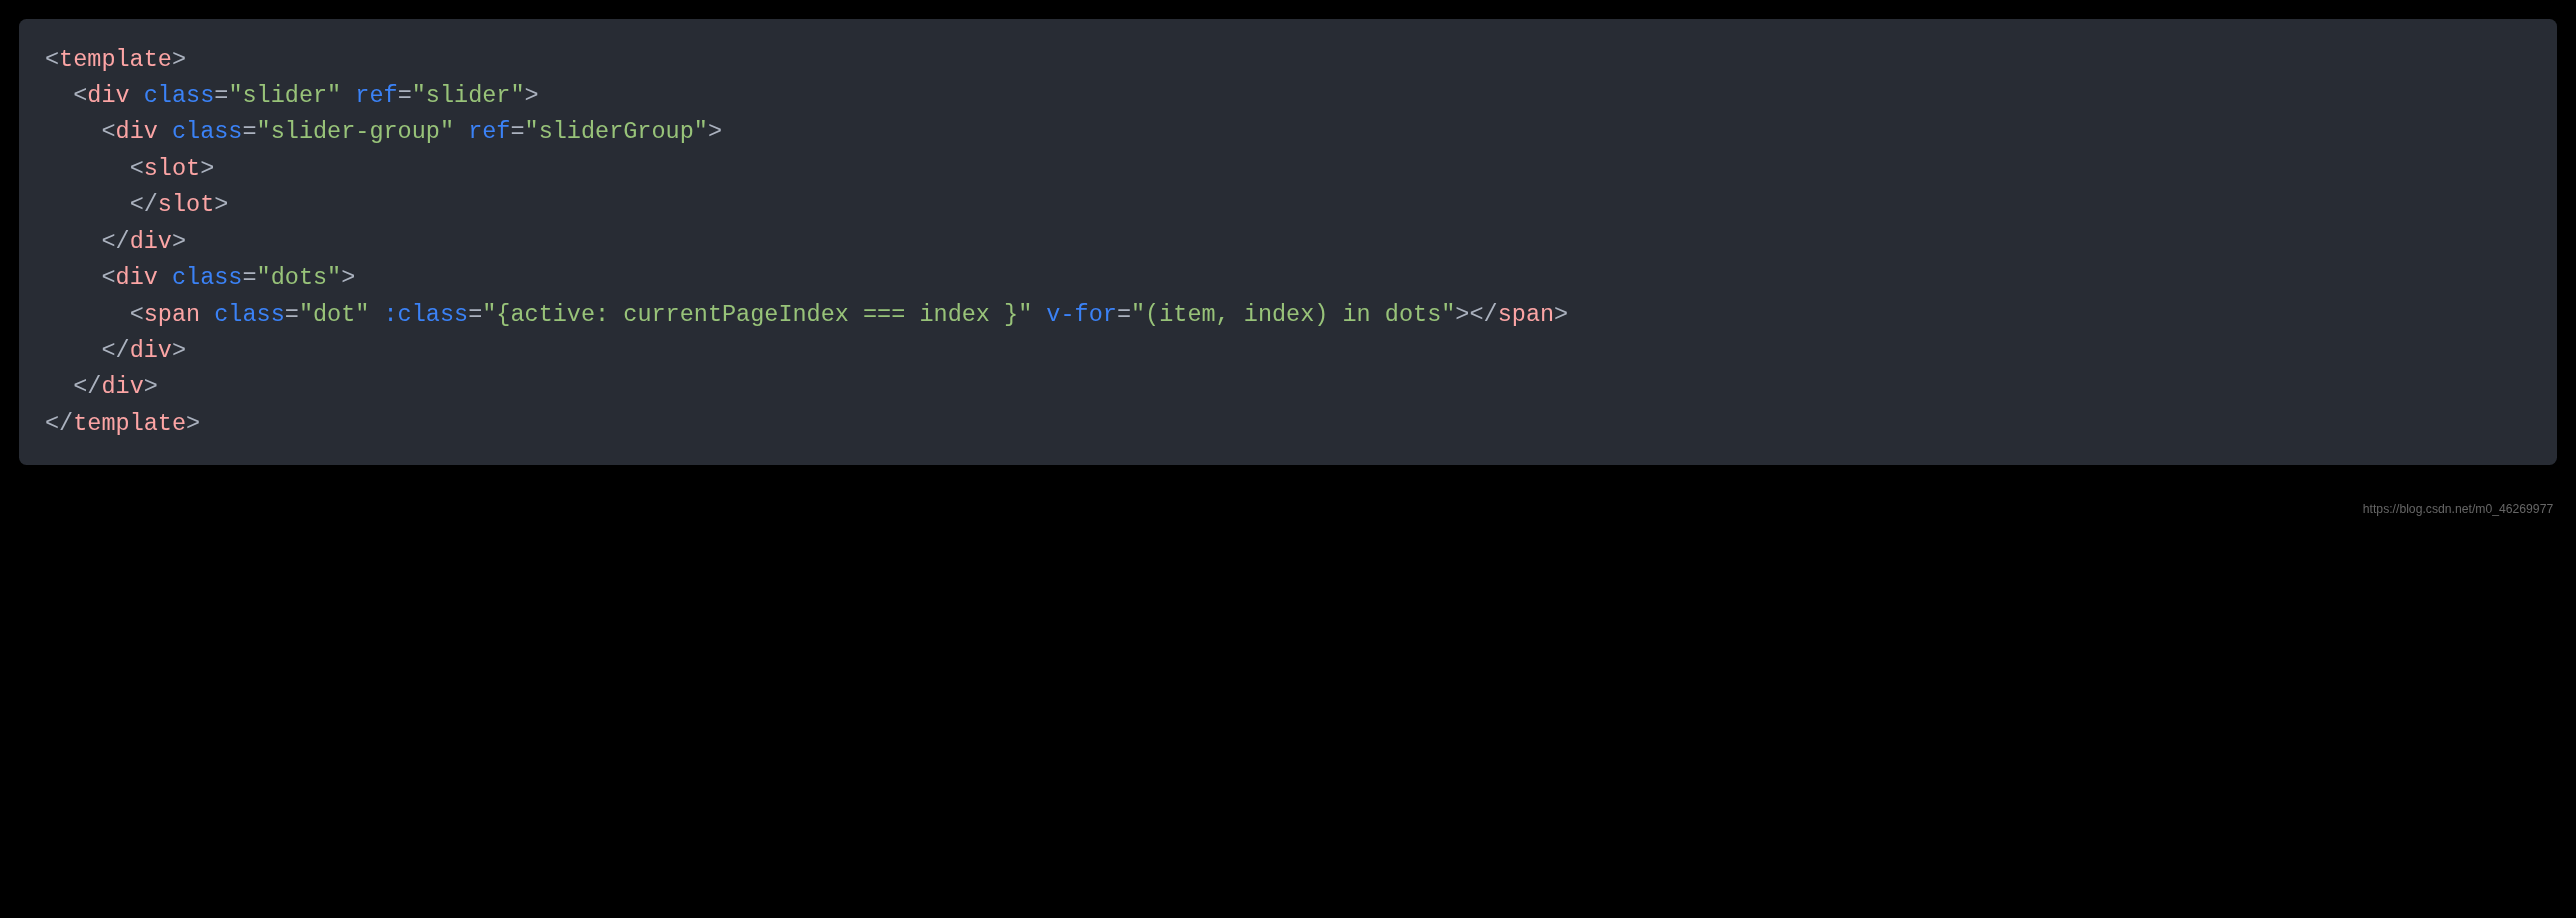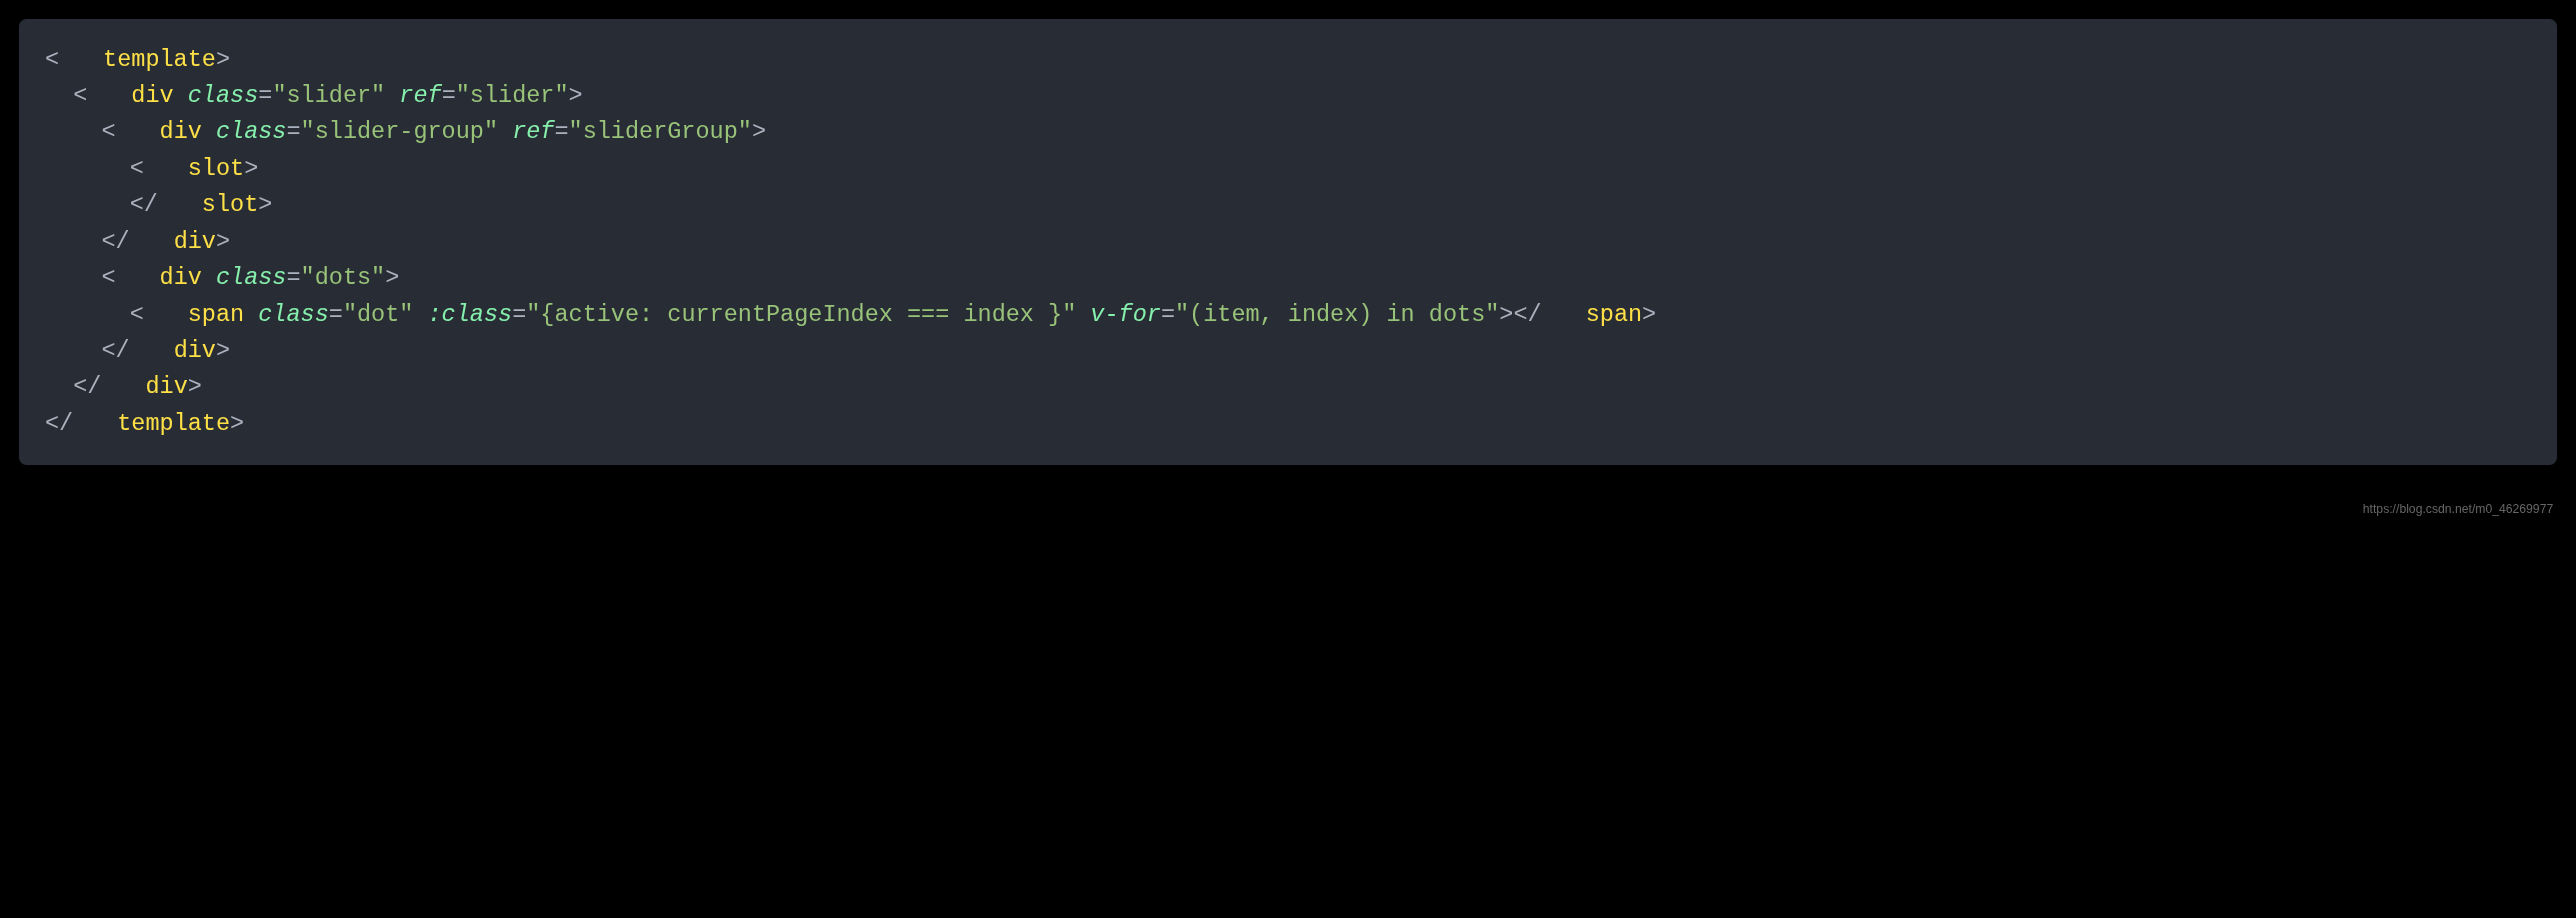--- a/index.html
+++ b/index.html
@@ -13,22 +13,22 @@
     background: #282c34;
     border-radius: 7.5px;
     padding: 22.6px 26px;
     font-size: 23.5px;
     line-height: 1.55;
     white-space: pre-wrap;
     word-wrap: break-word;
     color: #abb2bf;
   }
   .punct { color: #abb2bf; }
-  .tag { color: #fde047; margin-left: 44px; }
-  .attr { color: #86efac; font-style: italic; }
+  .tag { color: #fca5a5; }
+  .attr { color: #3b82f6; }
   .string { color: #98c379; }
   .text { color: #abb2bf; }
   .footer-link {
     text-align: right;
     color: #666666;
     font-size: 12.2px;
     font-family: Arial, sans-serif;
     padding: 5.6px 3.8px 1.9px 0;
     margin-top: 32px;
   }

